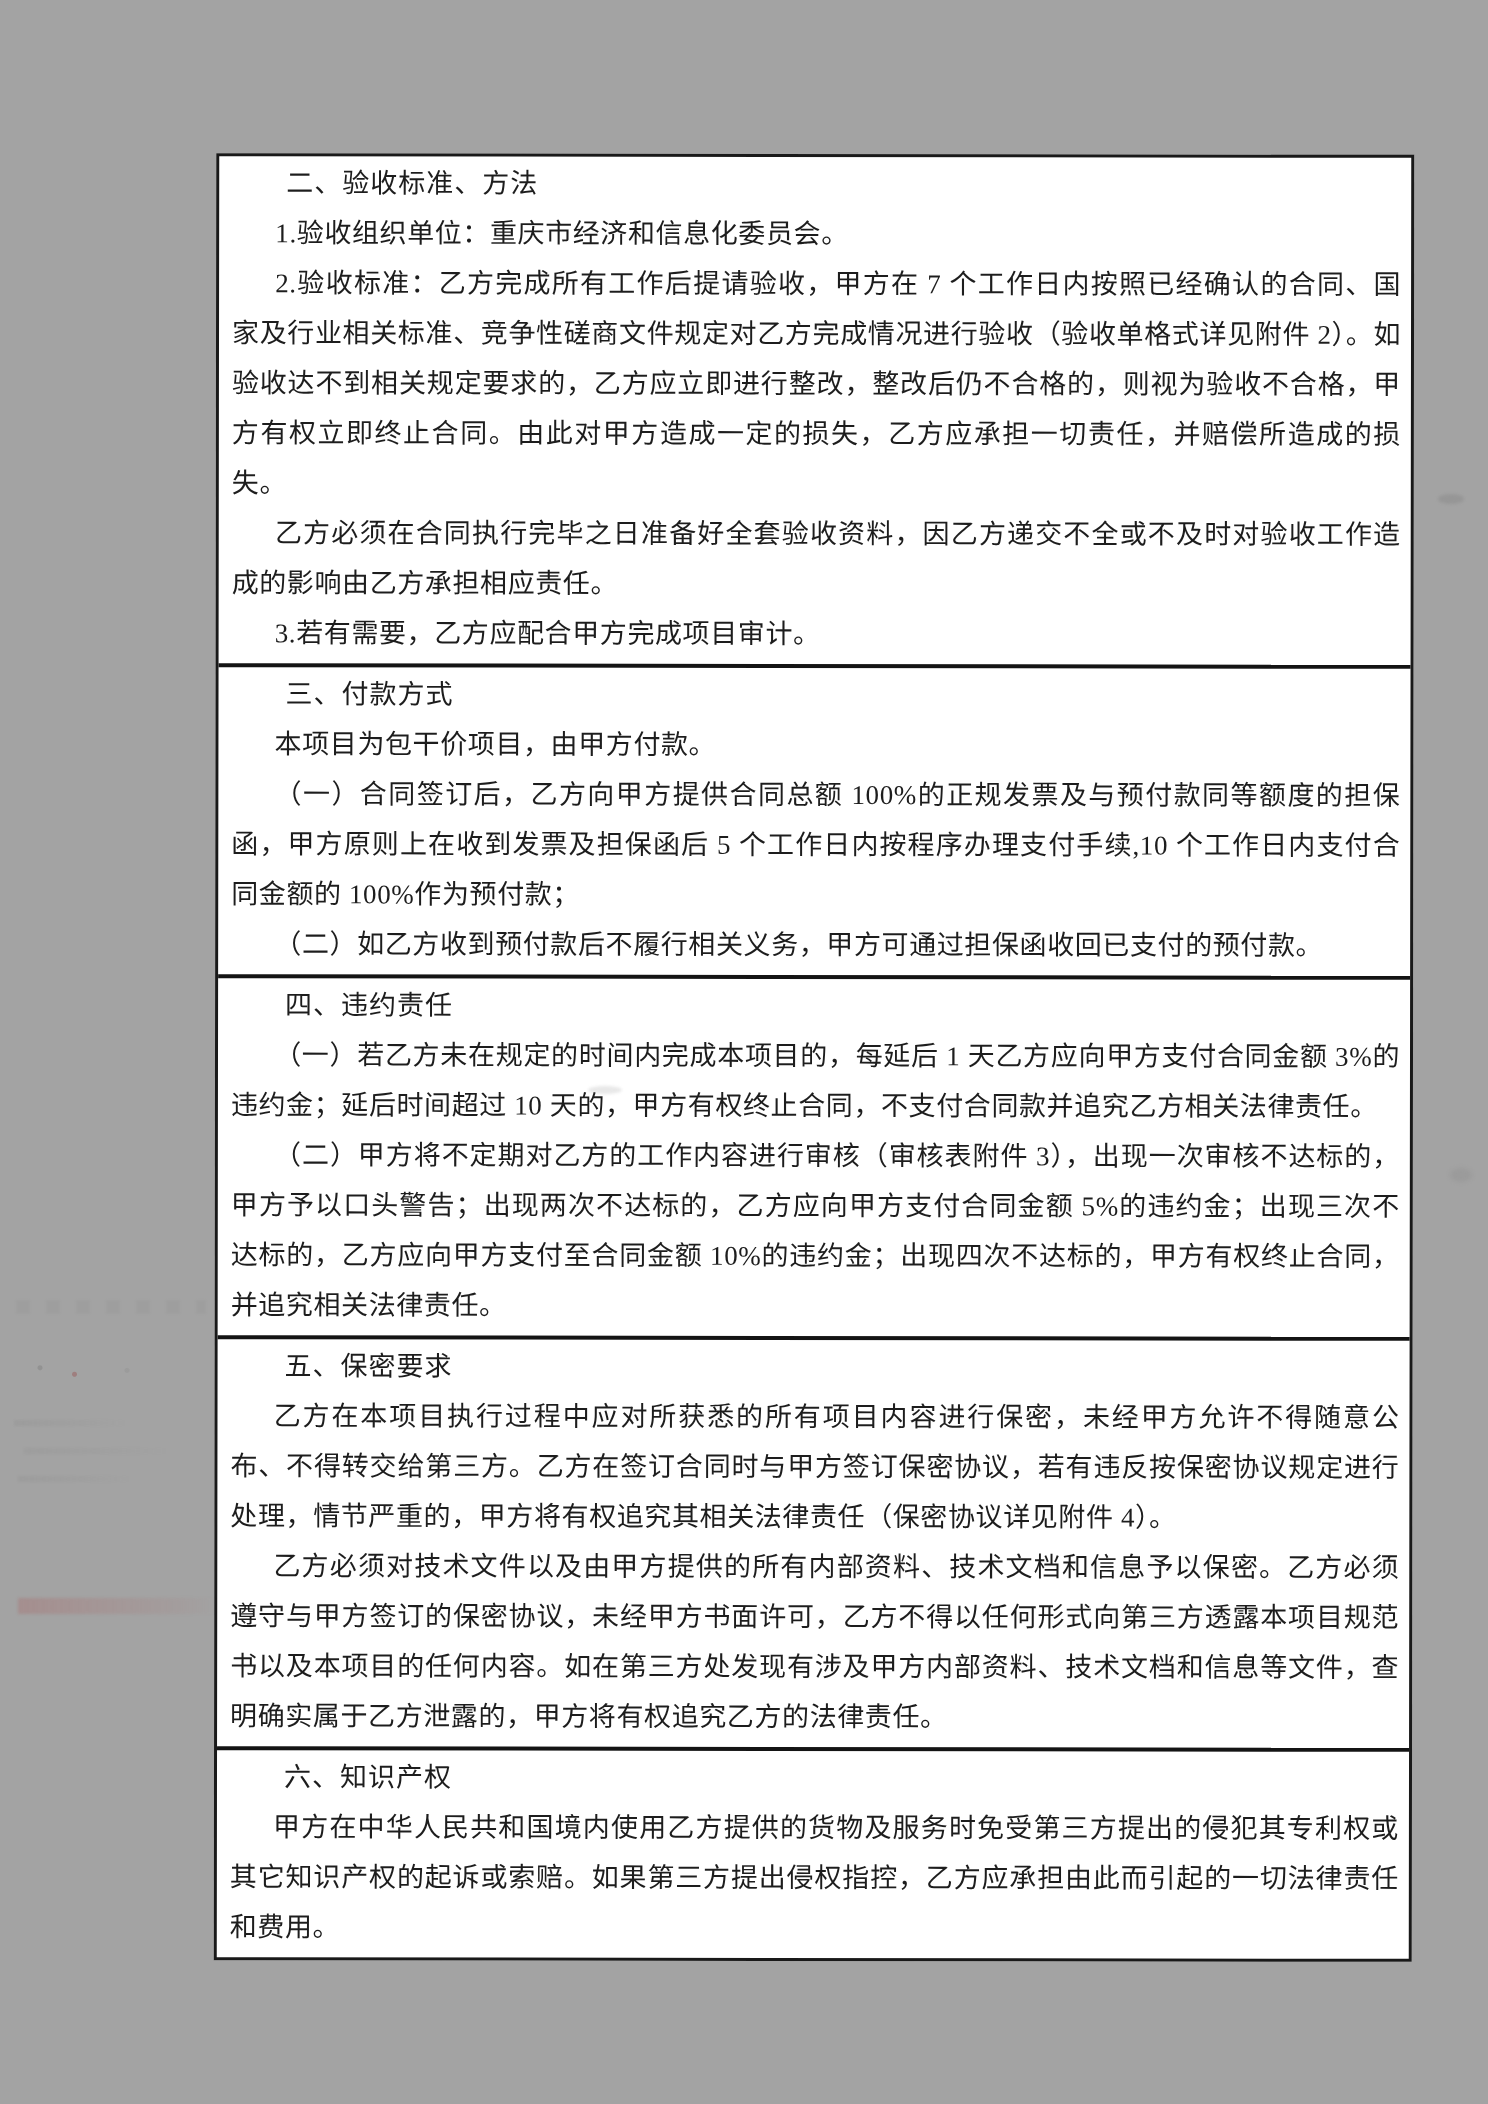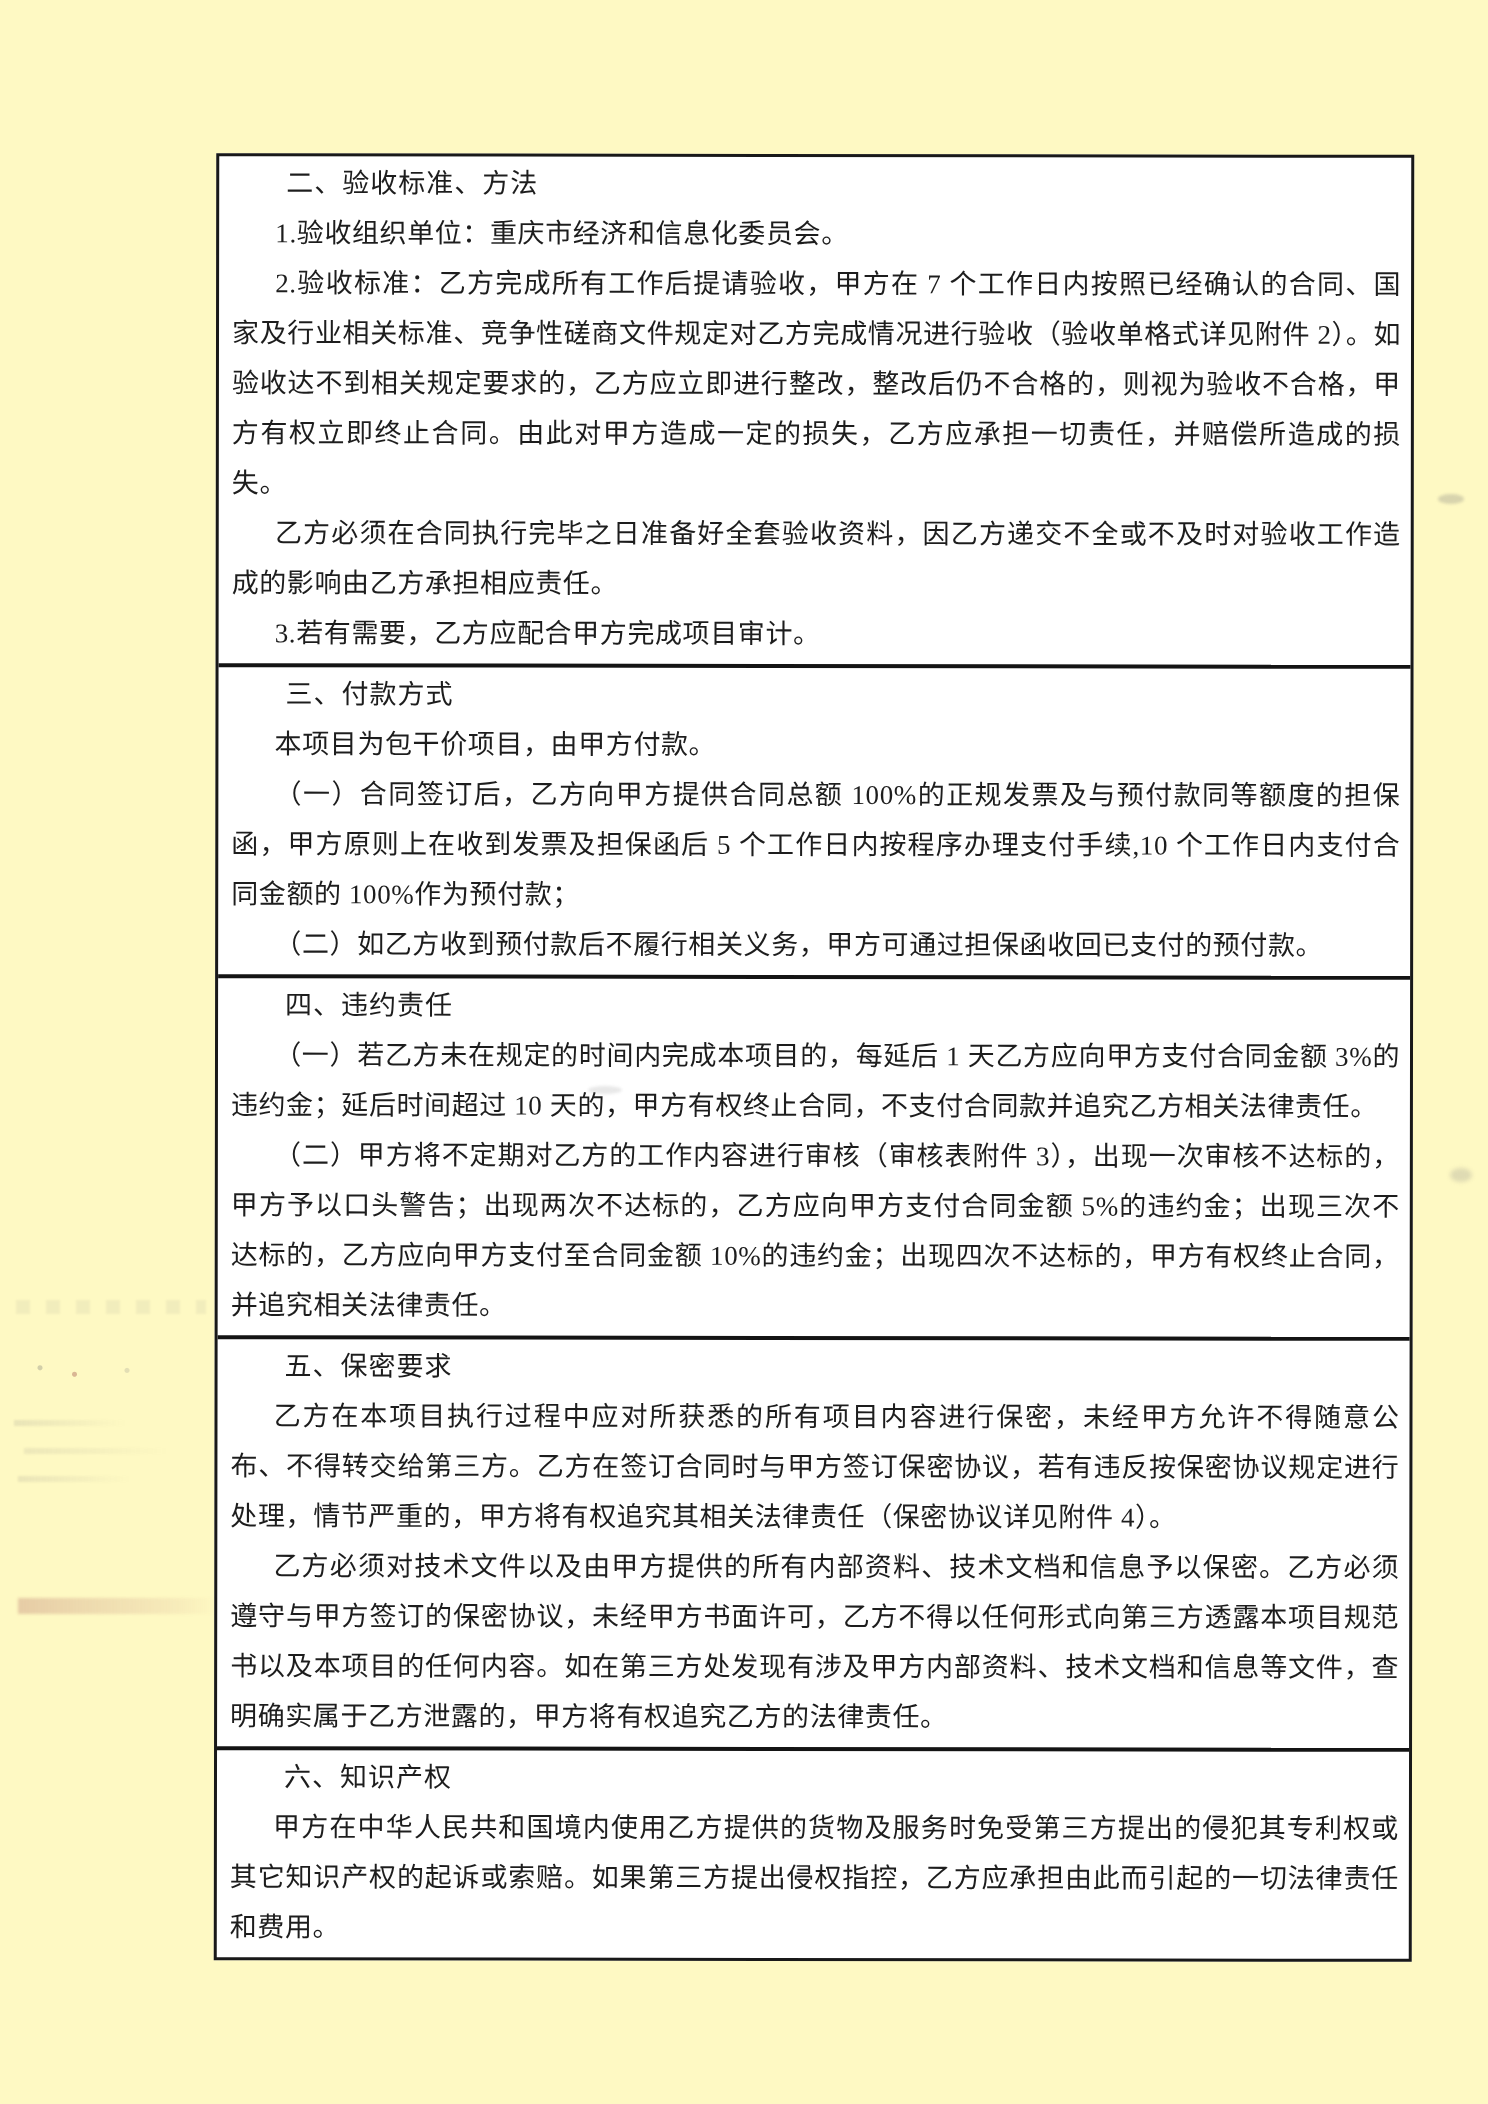--- a/index.html
+++ b/index.html
@@ -11,21 +11,21 @@
     width: 1488px;
     height: 2104px;
     position: relative;
     overflow: hidden;
     font-family: "Liberation Serif", "DejaVu Serif", serif;
     color: #1d1d1d;
   }
   .page {
     position: absolute;
     inset: 0;
-    background: #fef9c3;
+    background: #a3a3a3;
   }
   .contract-table {
     position: absolute;
     left: 215px;
     top: 154px;
     width: 1198px;
     box-sizing: border-box;
     border: 3px solid #191919;
     background: #ffffff;
     transform: rotate(0.08deg);

